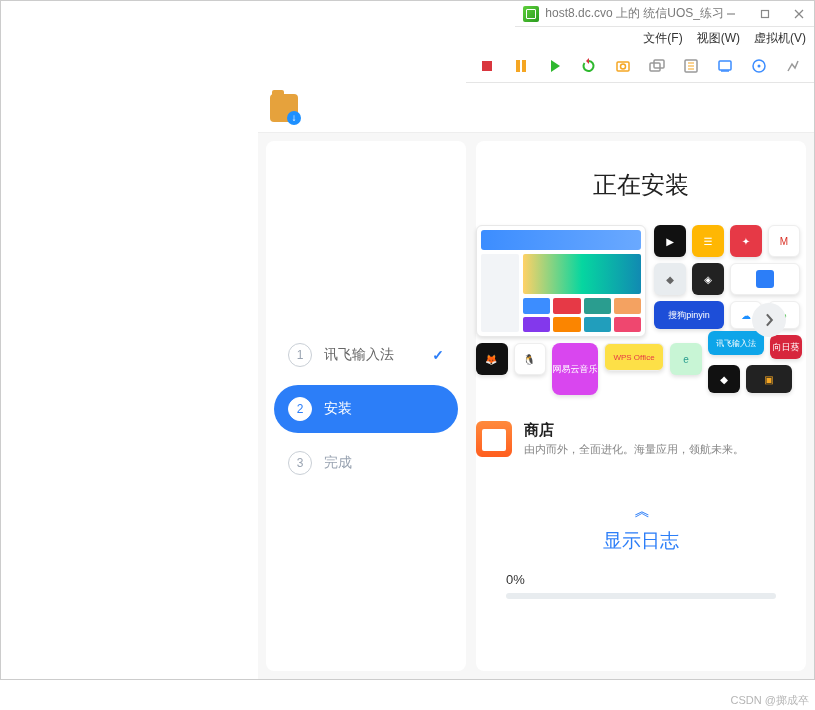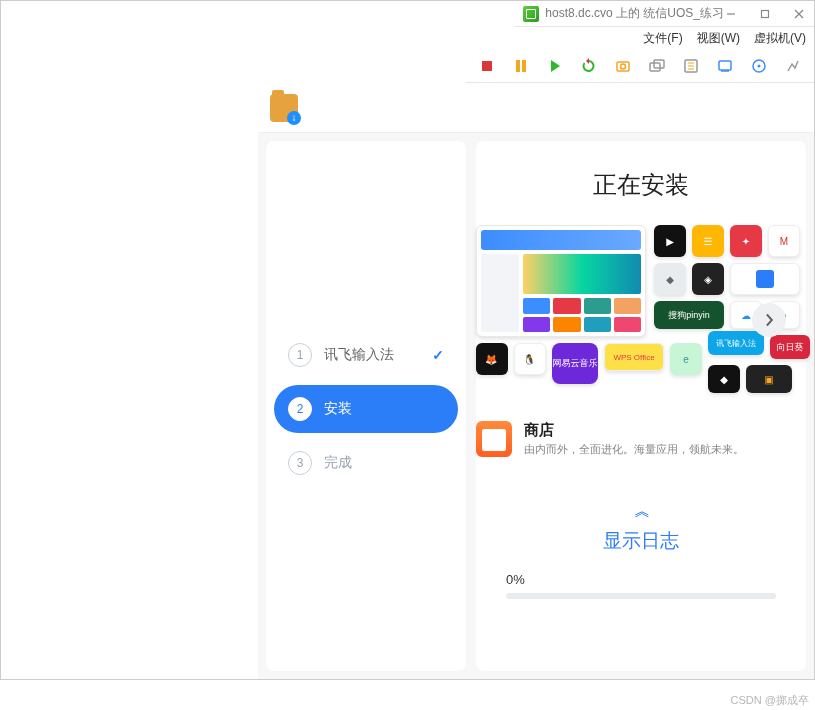--- a/index.html
+++ b/index.html
@@ -194,30 +194,30 @@
             </div>
             <div class="tile" style="left:178px;top:0;width:32px;height:32px;background:#111;">▶</div>
             <div class="tile" style="left:216px;top:0;width:32px;height:32px;background:#ffb703;">☰</div>
             <div class="tile" style="left:254px;top:0;width:32px;height:32px;background:#e63946;">✦</div>
             <div class="tile" style="left:292px;top:0;width:32px;height:32px;background:#fff;color:#d93025;border:1px solid #eee;">M</div>
             <div class="tile" style="left:178px;top:38;width:32px;height:32px;top:38px;background:#e8ecef;color:#666;">◆</div>
             <div class="tile" style="left:216px;top:38px;width:32px;height:32px;background:#222;">◈</div>
             <div class="tile" style="left:254px;top:38px;width:70px;height:32px;background:#fff;border:1px solid #eee;">
                 <div style="width:18px;height:18px;background:#2c7ef8;border-radius:3px;"></div>
               </div>
-            <div class="tile" style="left:178px;top:76px;width:70px;height:28px;background:#14532d;font-size:9px;">搜狗pinyin</div>
+            <div class="tile" style="left:178px;top:76px;width:70px;height:28px;background:#1d4ed8;font-size:9px;">搜狗pinyin</div>
             <div class="tile" style="left:254px;top:76px;width:32px;height:28px;background:#fff;border:1px solid #eee;color:#1e90ff;">☁</div>
             <div class="tile" style="left:292px;top:76px;width:32px;height:28px;background:#fff;border:1px solid #eee;color:#2eb82e;">●</div>
             <div class="tile" style="left:0;top:118px;width:32px;height:32px;background:#111;">🦊</div>
             <div class="tile" style="left:38px;top:118px;width:32px;height:32px;background:#fff;border:1px solid #eee;">🐧</div>
-            <div class="tile" style="left:76px;top:118px;width:46px;height:41px;background:#6d28d9;border-radius:8px;font-size:9px;">网易云音乐</div>
+            <div class="tile" style="left:76px;top:118px;width:46px;height:52px;background:#d946ef;border-radius:8px;font-size:9px;">网易云音乐</div>
             <div class="tile" style="left:128px;top:118px;width:60px;height:28px;background:#fde047;border:1px solid #eee;color:#e63946;font-size:8px;">WPS Office</div>
             <div class="tile" style="left:194px;top:118px;width:32px;height:32px;background:#c8f5d5;color:#2a9d8f;">e</div>
             <div class="tile" style="left:232px;top:106px;width:56px;height:24px;background:#0ea5e9;font-size:8px;">讯飞输入法</div>
-            <div class="tile" style="left:294px;top:110px;width:40px;height:24px;background:#d7263d;font-size:9px;">向日葵</div>
+            <div class="tile" style="left:294px;top:110px;width:32px;height:24px;background:#d7263d;font-size:9px;">向日葵</div>
             <div class="tile" style="left:232px;top:140px;width:32px;height:28px;background:#111;">◆</div>
             <div class="tile" style="left:270px;top:140px;width:46px;height:28px;background:#222;color:#f5a623;">▣</div>
           </div>
           <div class="nav-arrow right">
             <svg width="14" height="14" viewBox="0 0 10 10">
                 <path d="M3.5 1 L7 5 L3.5 9" fill="none" stroke="#666" stroke-width="1.5"></path>
               </svg>
           </div>
         </div>
 

